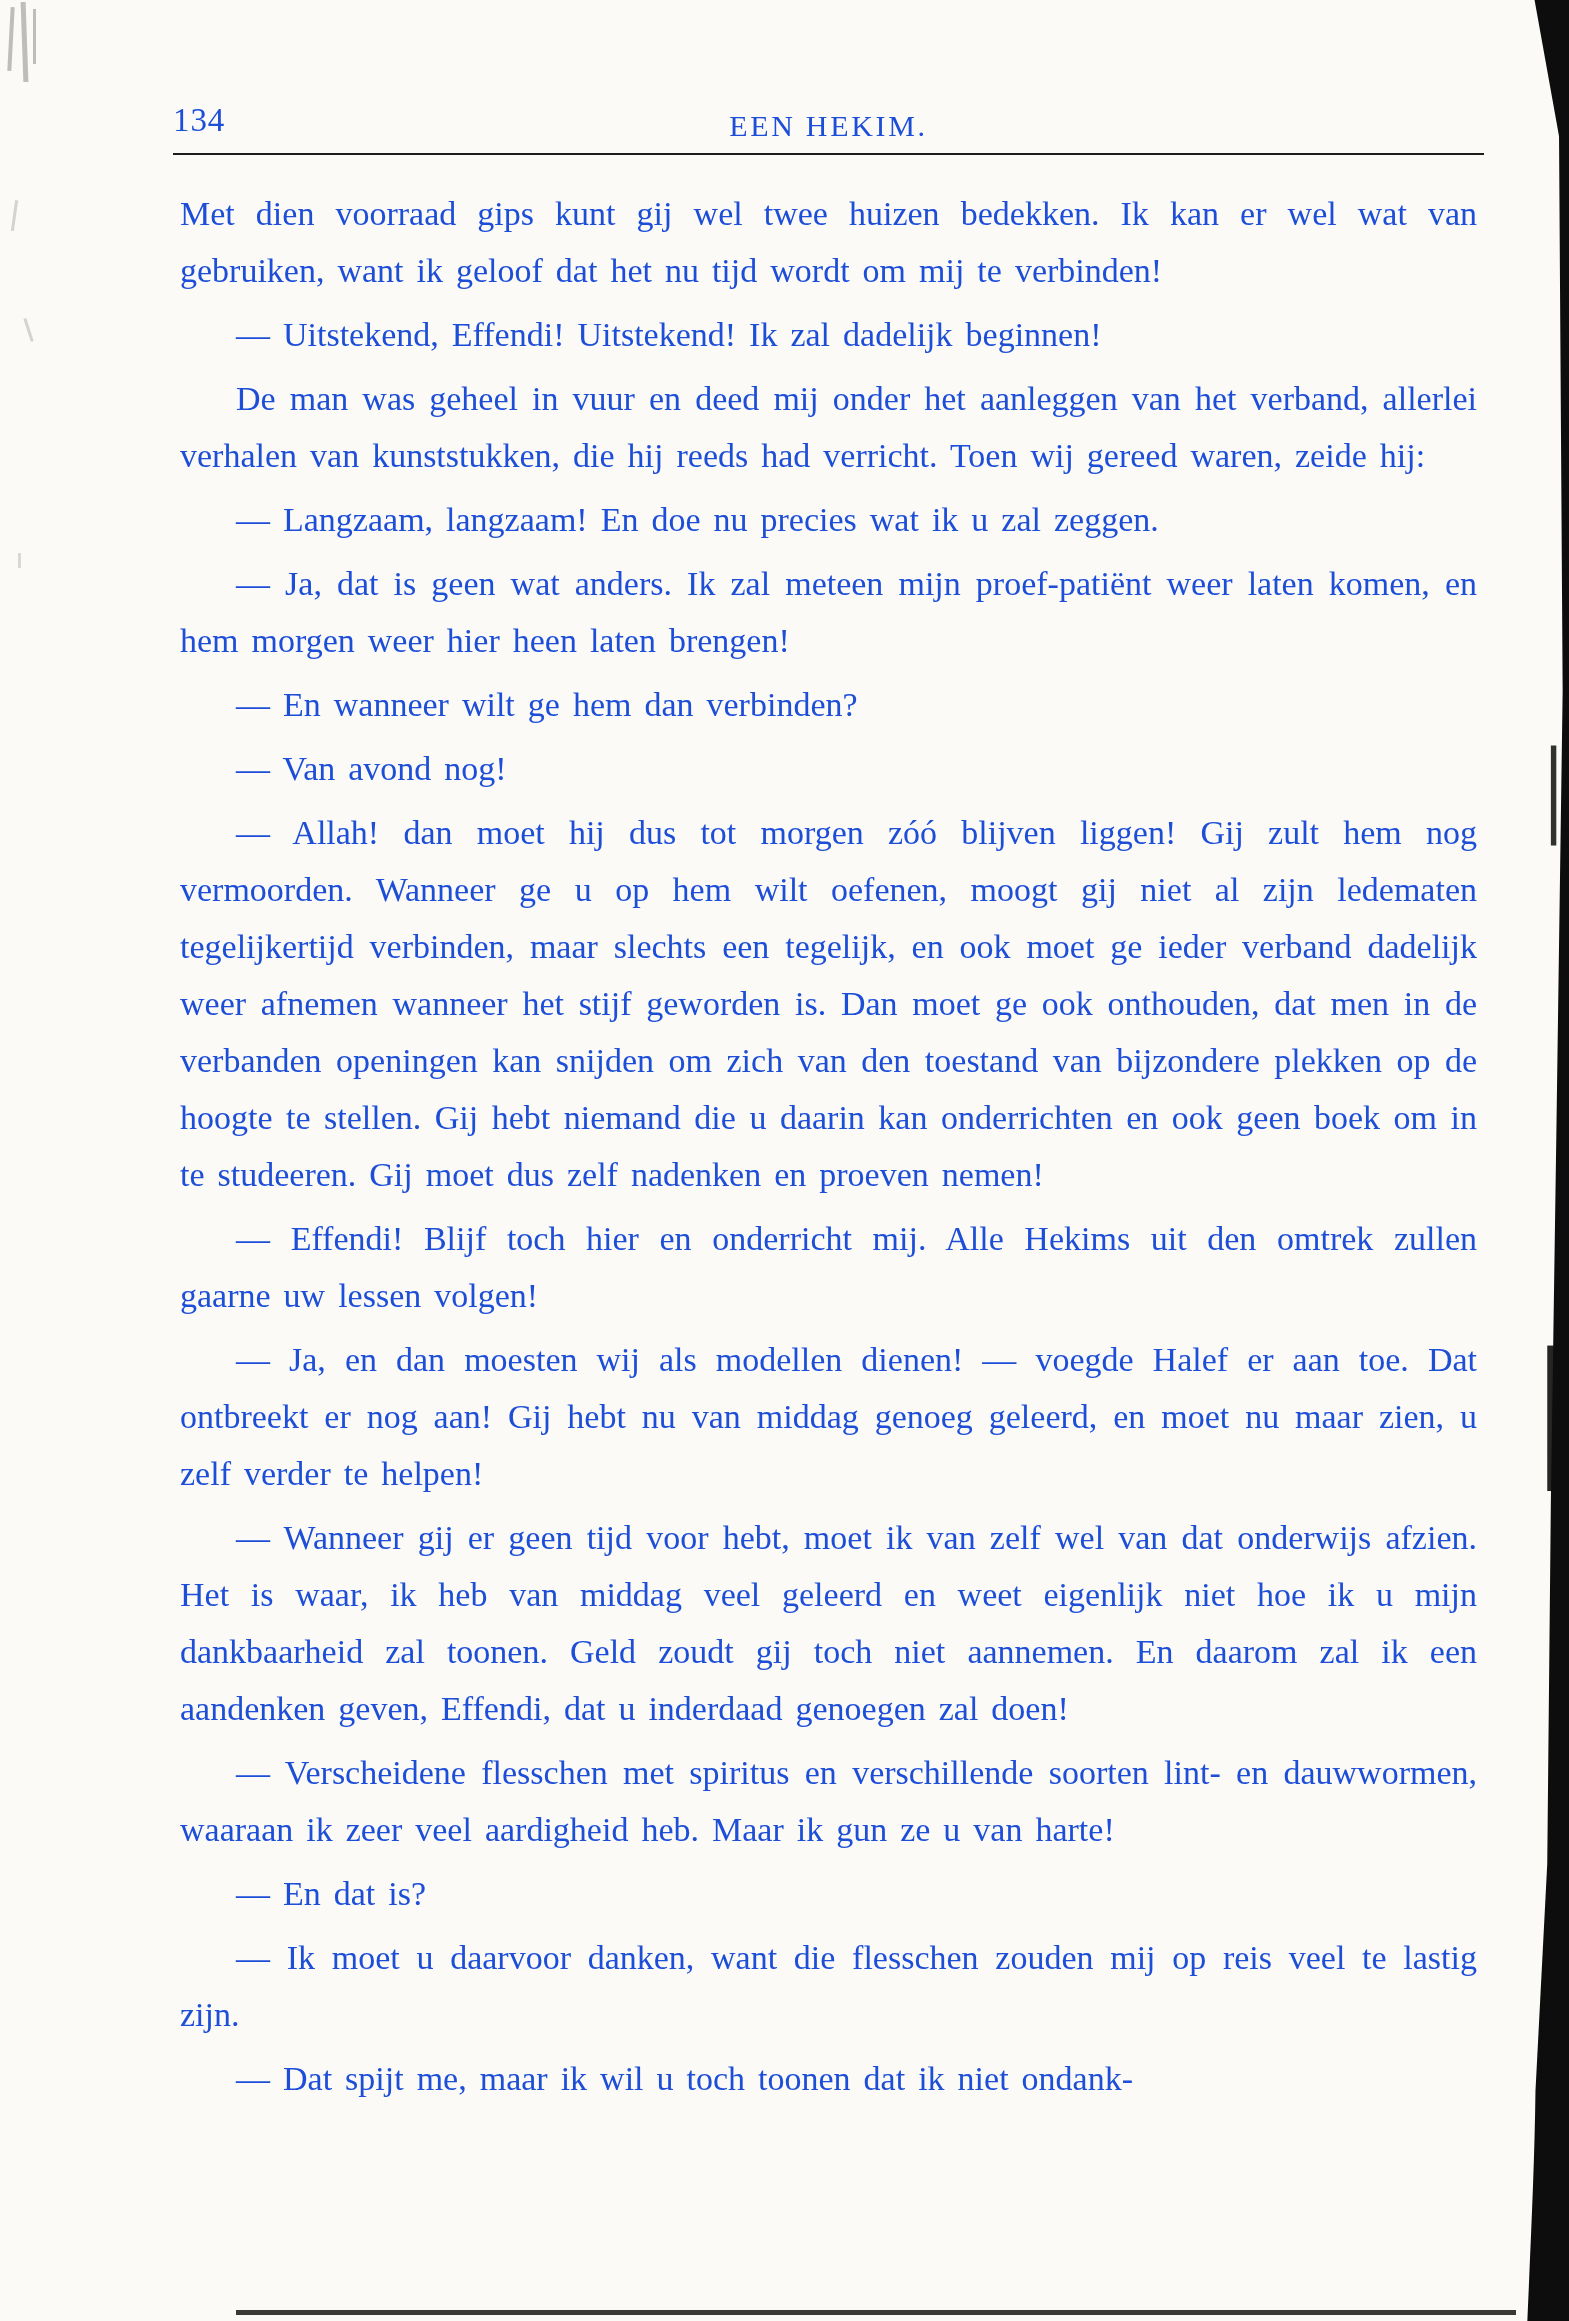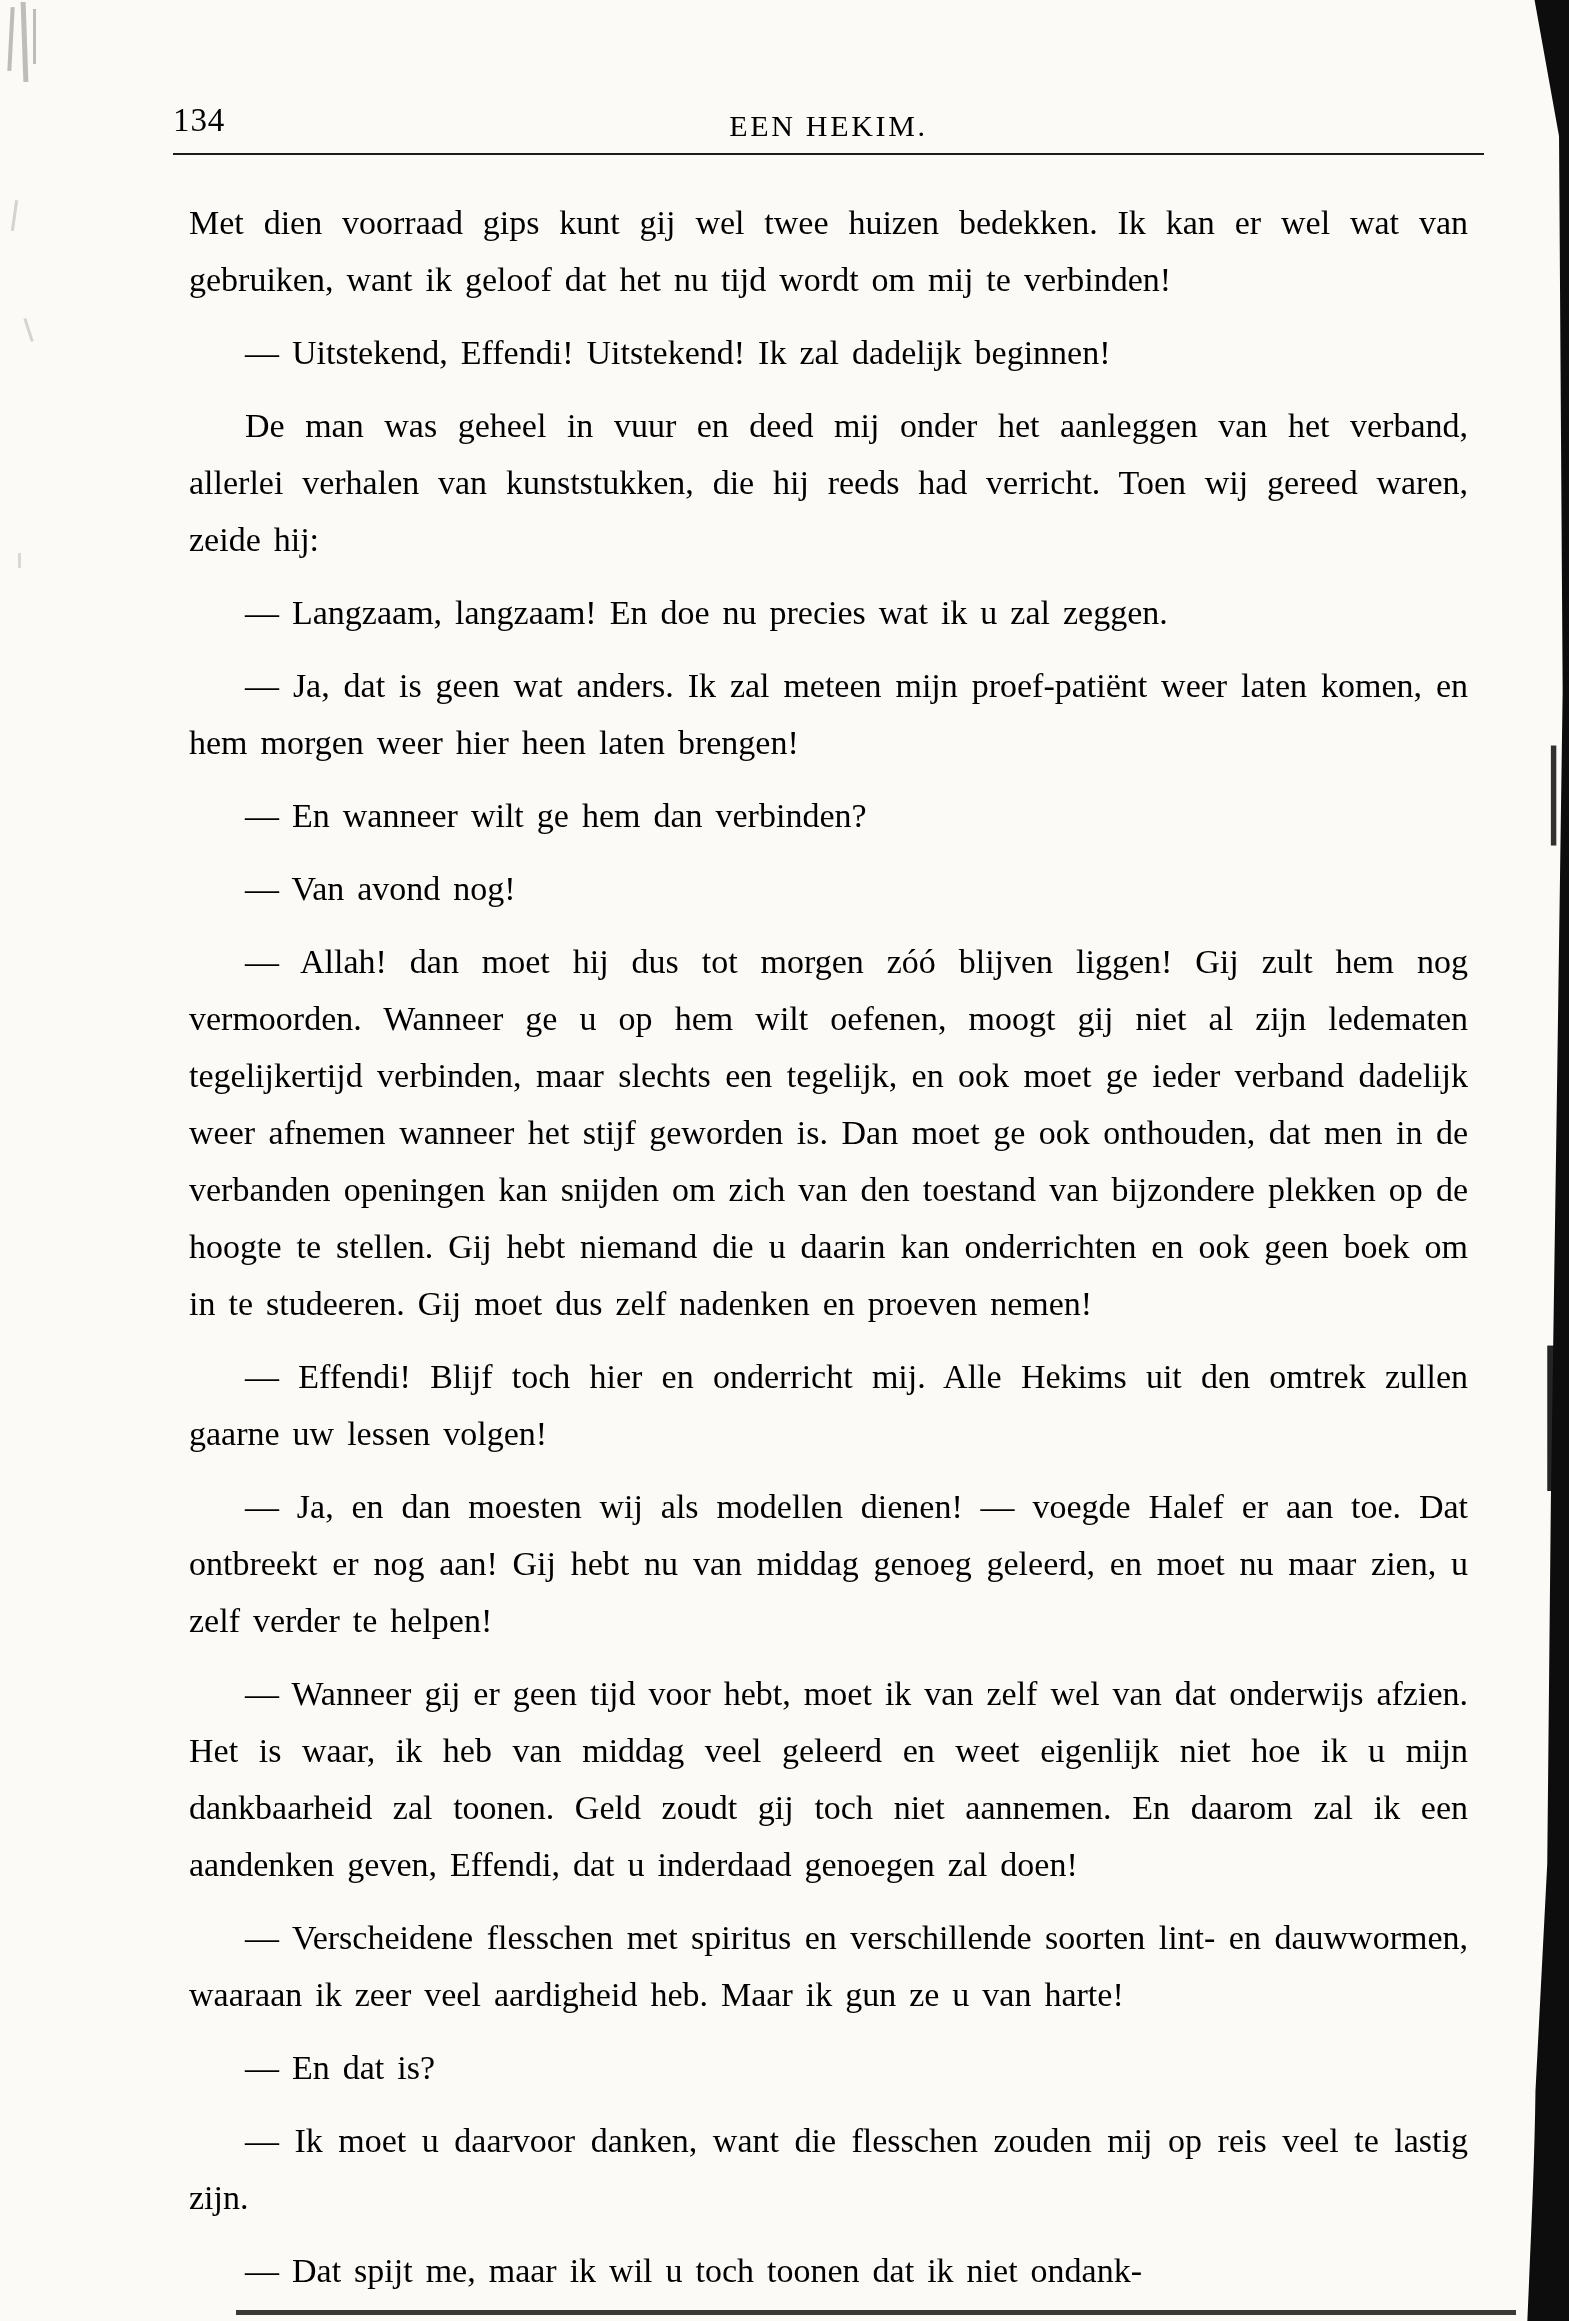--- a/index.html
+++ b/index.html
@@ -7,21 +7,21 @@
     padding: 0;
     background: #e9e7e2;
   }
   .page {
     position: relative;
     width: 1569px;
     height: 2322px;
     background: #fbfaf7;
     overflow: hidden;
     font-family: "Liberation Serif", "DejaVu Serif", serif;
-    color: #000000;
+    color: #1d4ed8;
   }
   
   .header {
     position: absolute;
     top: 102px;
     left: 173px;
     width: 1311px;
     height: 45px;
   }
   .page-number {
@@ -49,21 +49,21 @@
     border-top: 2.7px solid #1c1c1c;
   }
   
   .text-block {
     position: absolute;
     top: 178px;
     left: 173px;
     width: 1311px;
   }
   .para {
-    margin: 16px;
+    margin: 7px;
     font-size: 34px;
     line-height: 57px;
     text-align: justify;
     word-spacing: 4.5px;
   }
   .para.indent {
     text-indent: 56px;
   }
   
   .scan-binding-shadow {

